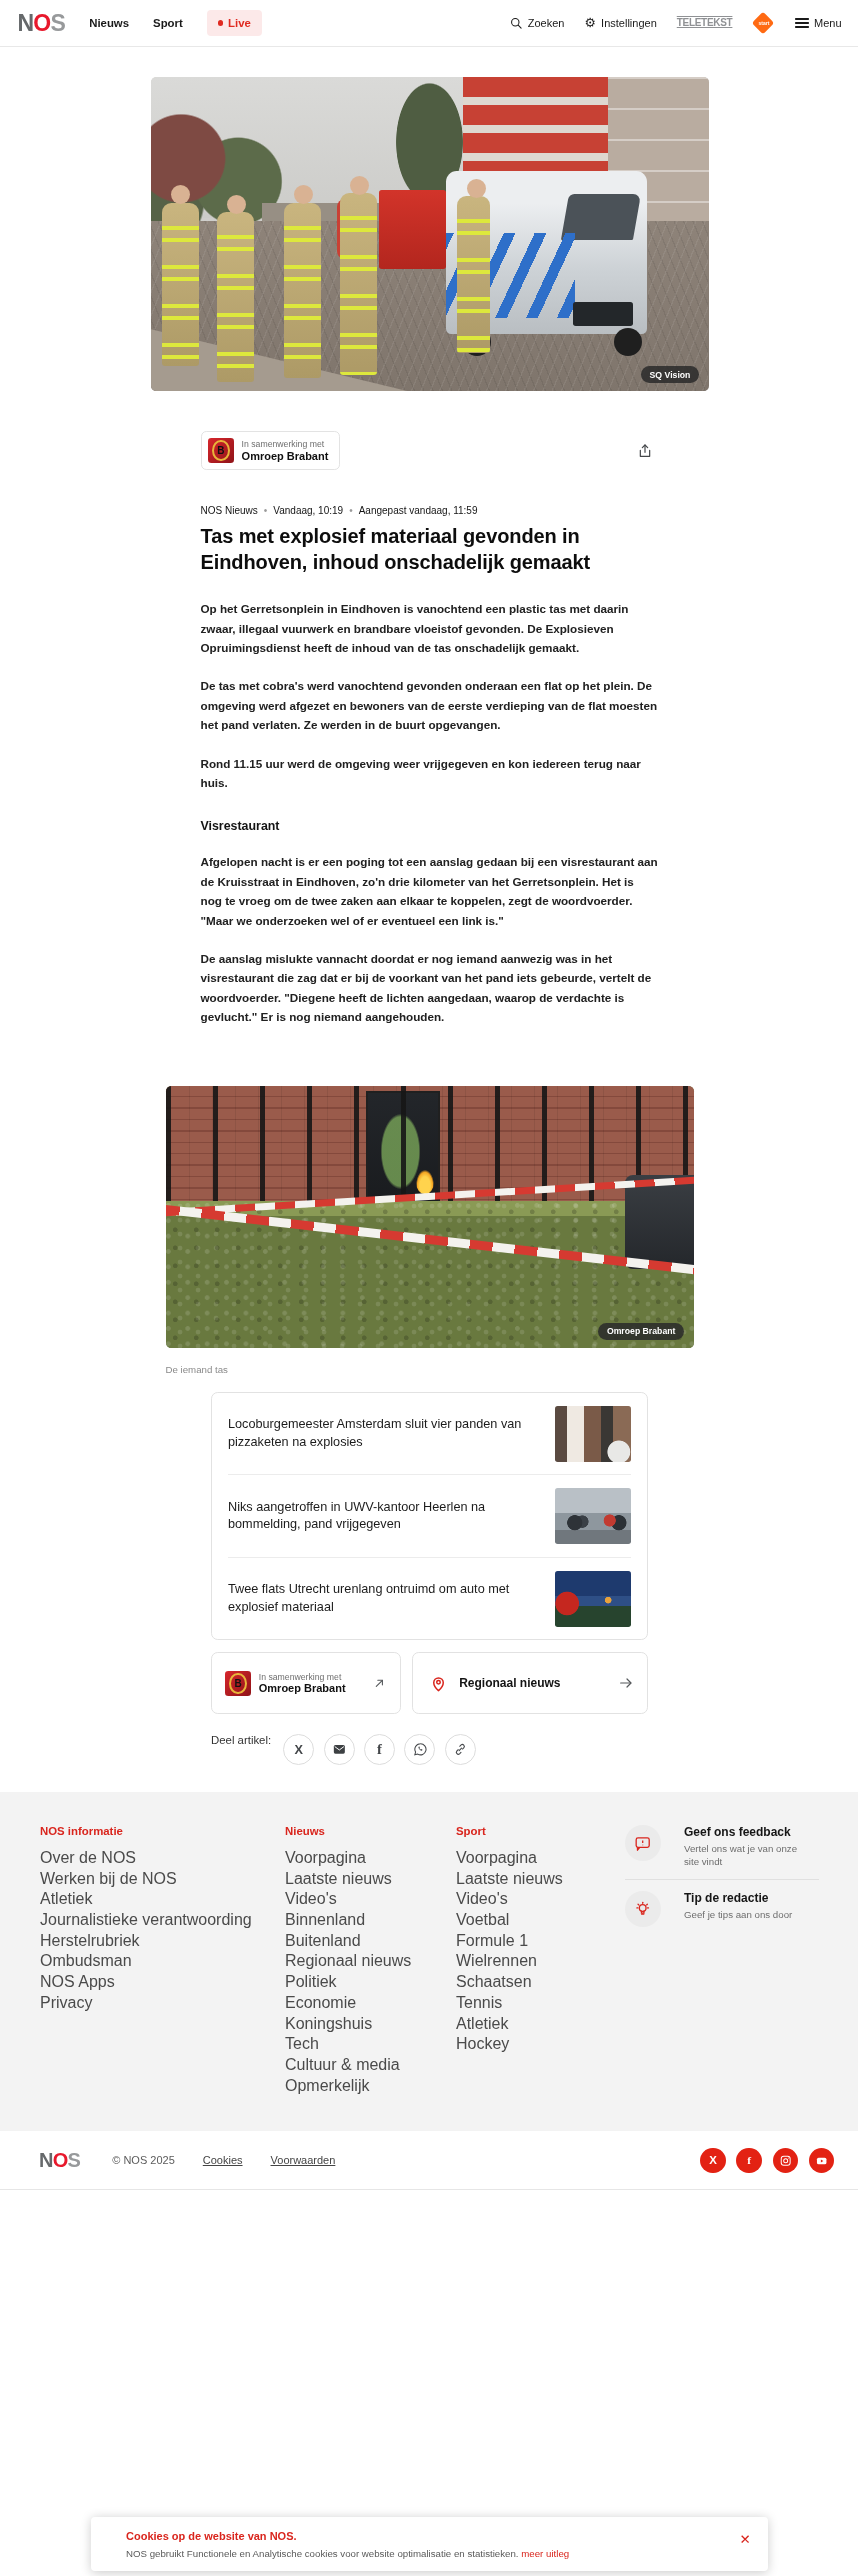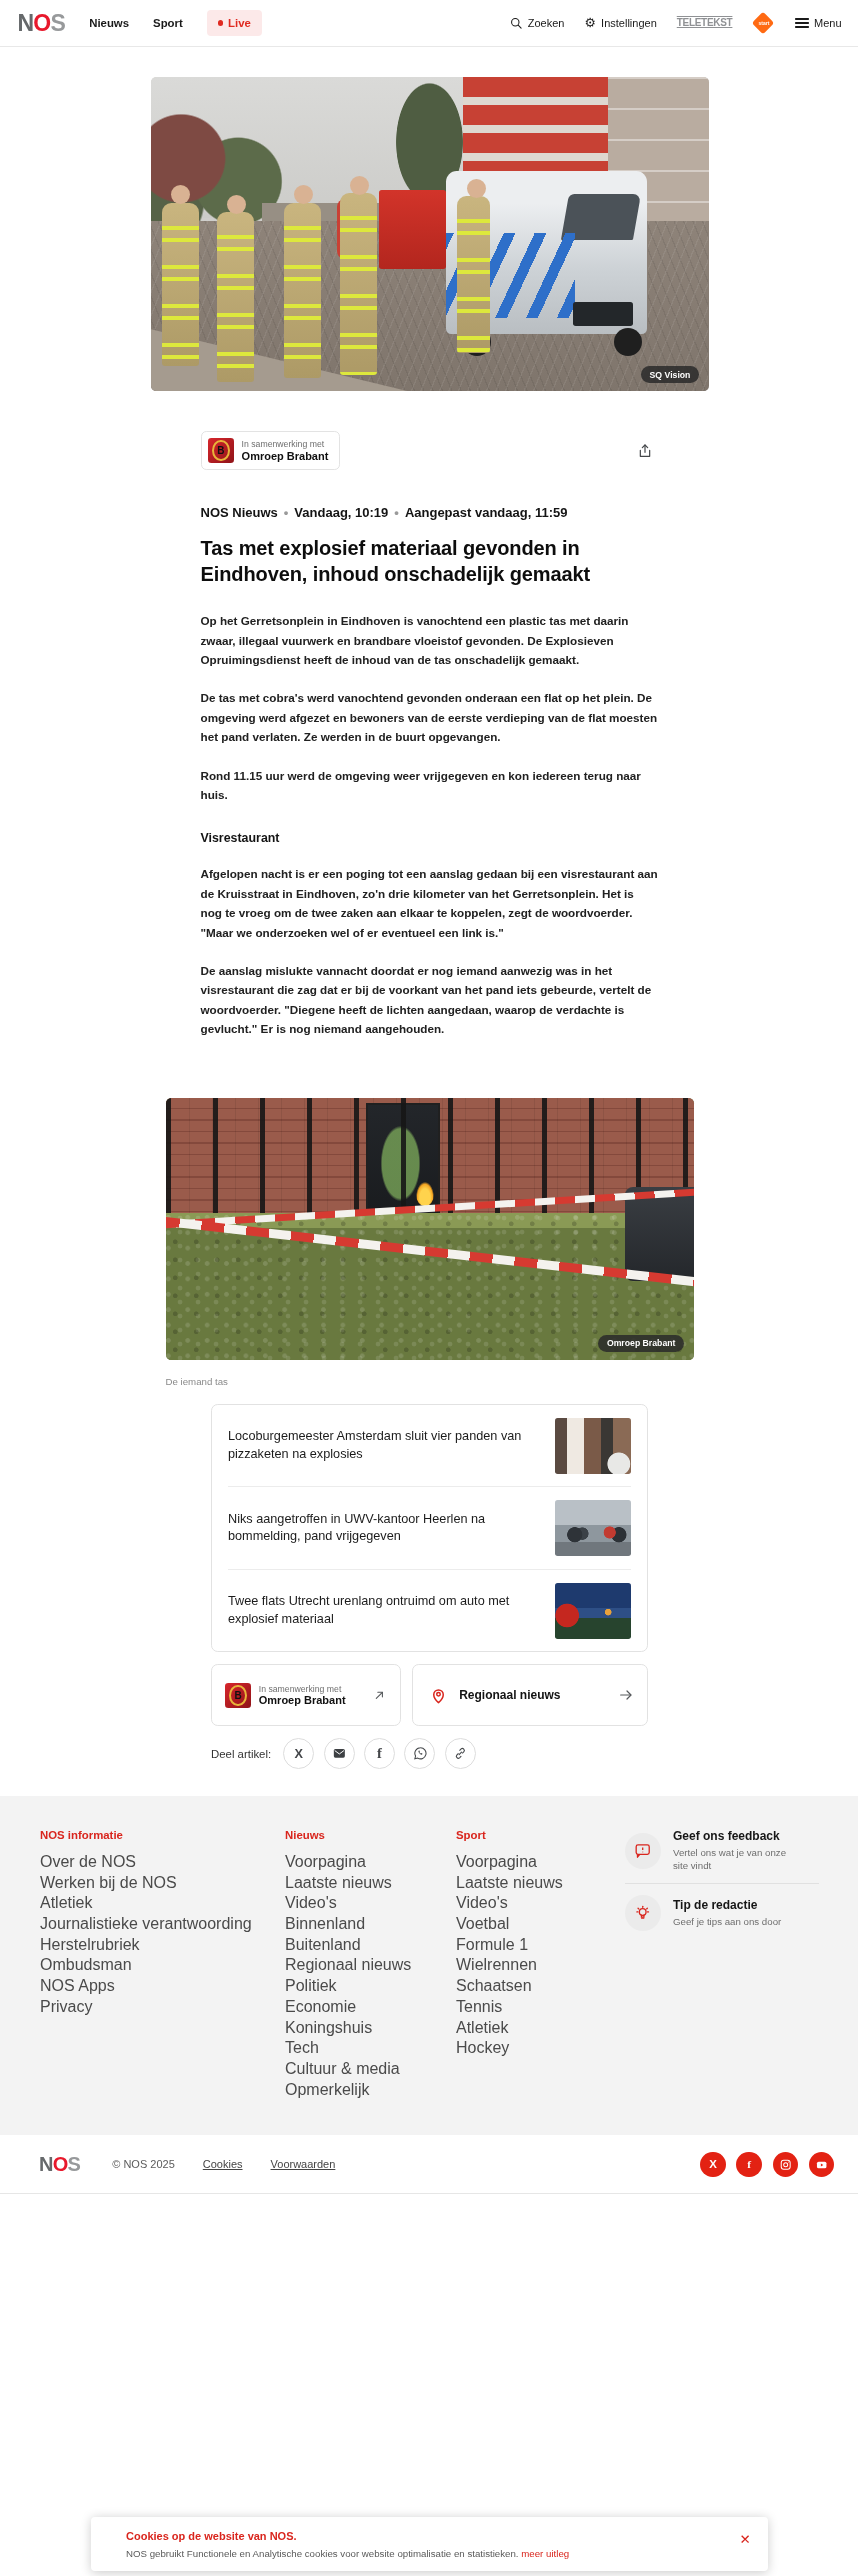--- a/index.html
+++ b/index.html
@@ -28,21 +28,21 @@
   
   .hero { width:558px; height:314px; margin:30px auto 0; border-radius:5.3px; position:relative; overflow:hidden; background:#cfcecb; }
   .credit-pill { position:absolute; right:9.4px; bottom:8px; background:rgba(42,42,42,.85); color:#fff; font-size:8.7px; font-weight:700; padding:3.3px 8.7px; border-radius:10px; z-index:9; }
   .badge-row { width:458px; margin:40px auto 0; display:flex; justify-content:space-between; align-items:center; }
   .partner-badge { display:flex; align-items:center; gap:8px; border:0.7px solid #e3e3e3; border-radius:5.3px; padding:6px 10.7px 6px 6.7px; cursor:pointer; background:#fff; }
   .ob-logo { width:25.4px; height:25.4px; border-radius:3.3px; background:linear-gradient(135deg,#d7262c,#8f1318); display:flex; align-items:center; justify-content:center; flex:none; }
   .ob-oval { width:17.4px; height:21px; border:2px solid #e8b53a; border-radius:50%; display:flex; align-items:center; justify-content:center; color:#111; font-weight:800; font-size:10px; }
   .badge-kicker { font-size:8.7px; color:#6f6f6f; line-height:10.7px; }
   .badge-name { font-size:11px; font-weight:700; color:#101010; line-height:12.7px; }
   .share-btn { width:27px; height:27px; display:flex; align-items:center; justify-content:center; cursor:pointer; }
-  .meta { width:458px; margin:35px auto 16px; font-size:13px; font-weight:700; color:#141414; }
+  .meta { width:458px; margin:35px auto 8px; font-size:10px; font-weight:400; color:#141414; }
   .meta .dot { color:#9a9a9a; margin:0 6px; }
   .title { width:458px; margin:8px auto 0; font-size:20px; line-height:25.4px; font-weight:700; color:#0d0d0d; letter-spacing:-0.1px; }
   .para { width:458px; margin:19px auto 0; font-size:11.7px; line-height:19.4px; color:#212121;font-weight:bold; }
   .para.first { margin-top:24px; }
   .subhead { width:458px; margin:27px auto 0; font-size:12.4px; font-weight:700; color:#141414; }
   .fig2 { width:528px; height:262px; margin:59px auto 0; border-radius:5.3px; position:relative; overflow:hidden; background:#6d7c4a; }
   .caption { width:528px; margin:16px auto 0; color:#8a8a8a; font-size:9.7px; }
   
   .related-card { width:437px; margin:17.4px auto 0; border:0.7px solid #e2e2e2; border-radius:6.7px; padding:0 16px; background:#fff; }
   .rel-row { display:flex; justify-content:space-between; align-items:center; padding:12.7px 0; cursor:pointer; }
@@ -64,33 +64,33 @@
         linear-gradient(180deg,#1e3a6e 0 44%,#2e4f86 44% 62%,#27442e 62%); }
   
   .partner-row { width:437px; margin:12px auto 0; display:flex; gap:11.4px; }
   .pcard { border:0.7px solid #e2e2e2; border-radius:6.7px; display:flex; align-items:center; padding:0 13.4px; height:62px; background:#fff; cursor:pointer; }
   .pcard-left { width:190px; flex:none; gap:8px; }
   .pcard-right { flex:1; gap:9.4px; }
   .pcard .spacer { margin-left:auto; }
   .pin-wrap { width:23px; height:23px; display:flex; align-items:center; justify-content:center; flex:none; }
   .regional-label { font-size:12px; font-weight:700; color:#141414; }
   
-  .share-row { width:437px; margin:12px auto 0; display:flex; align-items:center; gap:9.4px; }
+  .share-row { width:437px; margin:20px auto 0; display:flex; align-items:flex-start; gap:9.4px; }
   .share-label { font-size:11.4px; color:#333; margin-right:2.7px; }
   .circle-btn { width:31px; height:31px; border:0.7px solid #ddd; border-radius:50%; display:flex; align-items:center; justify-content:center; color:#44474a; background:#fff; cursor:pointer; }
   .x-glyph { font-weight:800; font-size:12.7px; color:#44474a; }
   .f-glyph { font-family:"Liberation Serif", serif; font-weight:700; font-size:14.7px; color:#44474a; }
   
   .footer { margin-top:27px; background:#f3f3f3; padding:33px 40px 31px; display:flex; }
   .fcol h3 { color:#d9251d; font-size:11.4px; font-weight:700; margin-bottom:14.7px; }
   .fcol ul { list-style:none; }
   .fcol li { margin-bottom:8px; font-size:16px; line-height:12.7px; color:#4a4a4a; cursor:pointer; }
   .fcol-1 { width:245px; } .fcol-2 { width:171px; } .fcol-3 { width:169px; }
   .fcol-4 { flex:1; max-width:201px; }
-  .fb-item { display:flex; gap:12px; padding:10.7px 0;align-items:center; }
+  .fb-item { display:flex; gap:23px; padding:10.7px 0; }
   .fb-item:first-child { padding-top:0; }
   .fb-item:not(:last-child) { border-bottom:0.7px solid #e0e0e0; }
   .fb-icon { width:36px; height:36px; border-radius:50%; background:#ebebeb; display:flex; align-items:center; justify-content:center; flex:none; }
   .fb-title { font-size:12px; font-weight:600; color:#161616; }
   .fb-sub { font-size:9.7px; line-height:12.7px; color:#6e6e6e; margin-top:4px; max-width:127px; }
   
   .bottombar { height:59px; display:flex; align-items:center; padding:0 25px 0 39px; background:#fff; border-bottom:0.7px solid #e6e6e6; }
   .bottombar .logo { font-size:20px; }
   .copyright { margin-left:32px; color:#5c5c5c; font-size:11px; }
   .blink { margin-left:28px; color:#444; font-size:11px; text-decoration:underline; cursor:pointer; }

